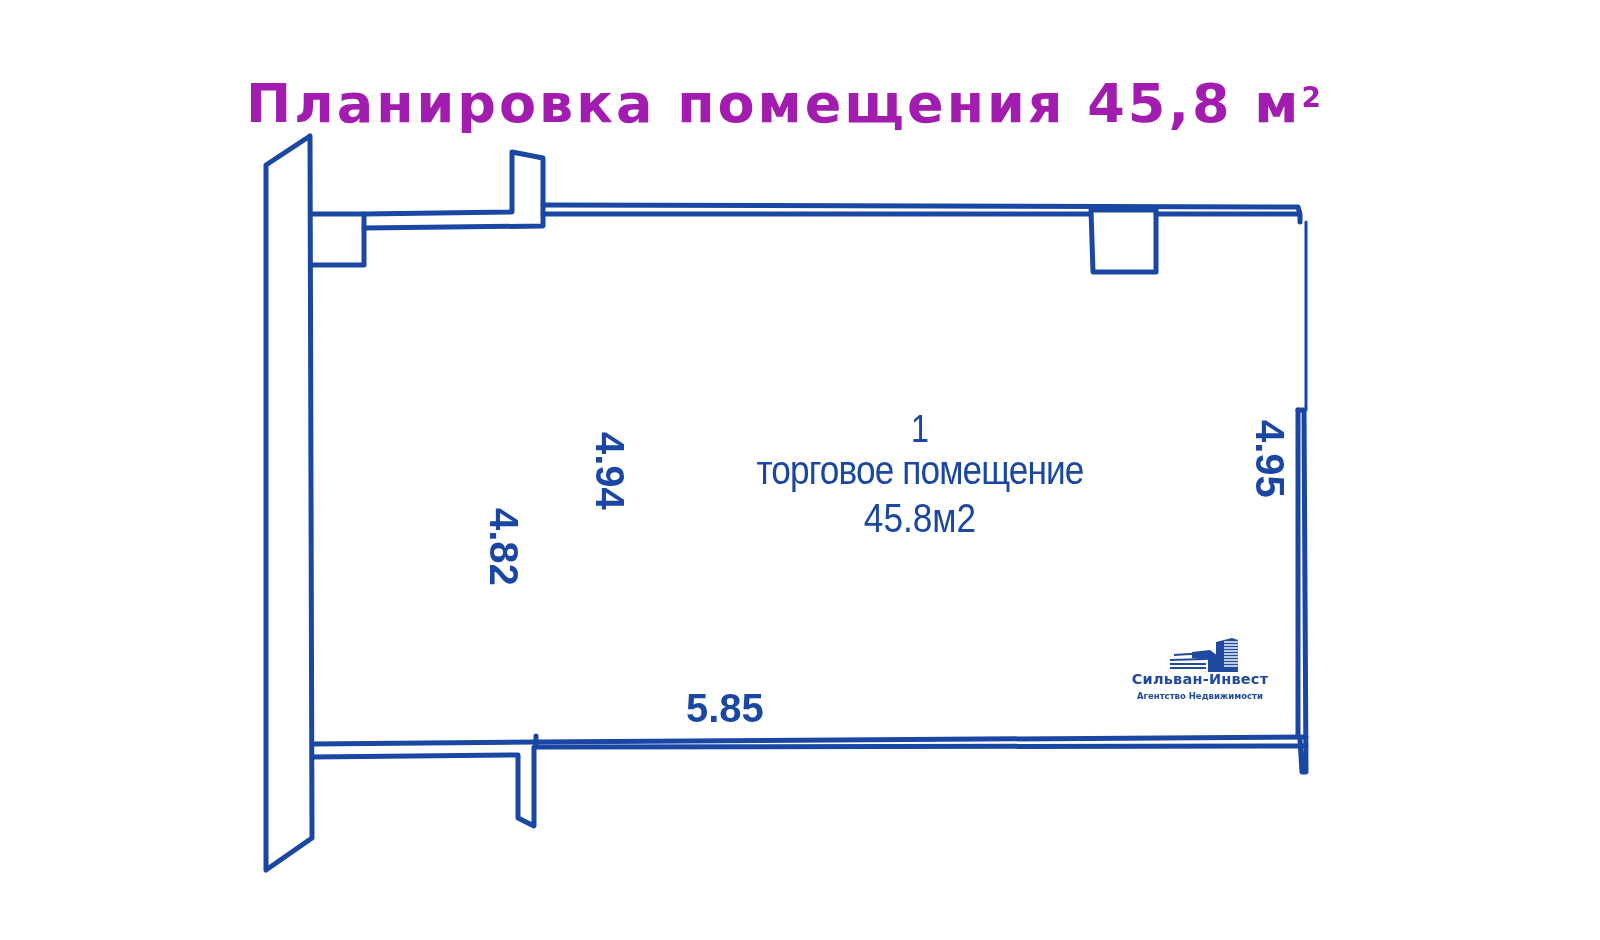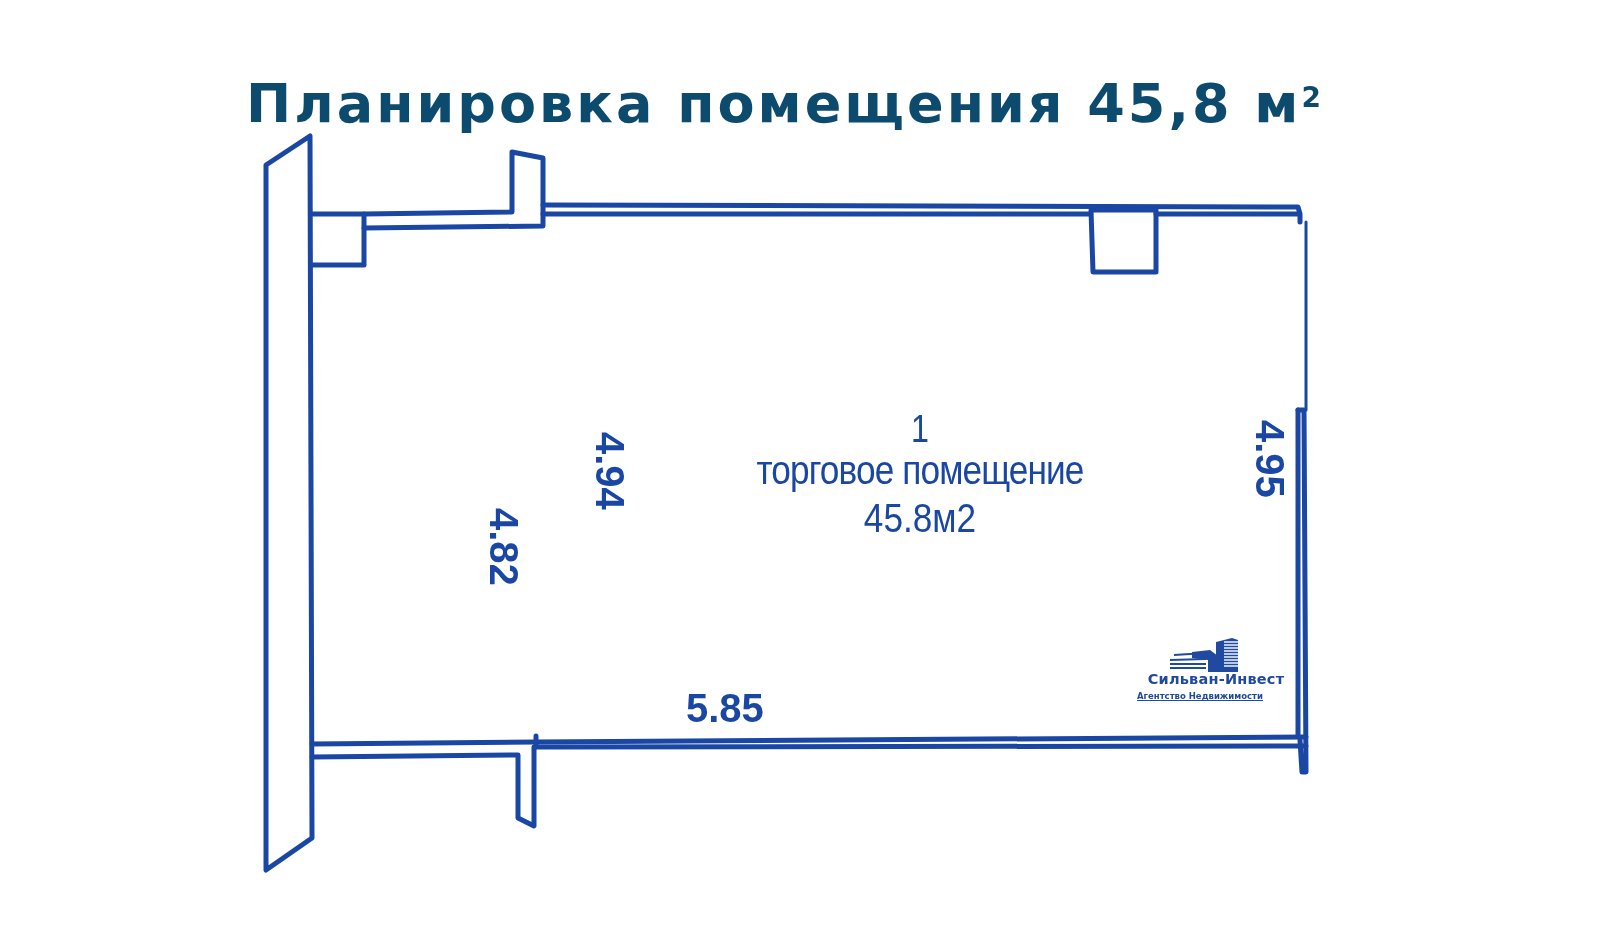--- a/index.html
+++ b/index.html
@@ -17,21 +17,21 @@
     .page-title {
       position: absolute;
       left: 0;
       top: 28px;
       width: 1570px;
       text-align: center;
       font-family: "DejaVu Sans", sans-serif;
       font-weight: bold;
       font-size: 54px;
       letter-spacing: 3px;
-      color: #0c4a6e;
+      color: #a21caf;
       line-height: 80px;
     }
     .page-title sup {
       font-size: 28px;
       vertical-align: top;
       position: relative;
       top: -6px;
     }
     .plan {
       position: absolute;
@@ -110,41 +110,40 @@
     }
     .logo-graphic {
       position: absolute;
       left: 42px;
       top: 0;
       width: 74px;
       height: 36px;
     }
     .logo-name {
       position: absolute;
-      left: 16px;
+      left: 0;
       top: 35px;
       width: 152px;
       text-align: center;
       font-family: "DejaVu Sans", sans-serif;
       font-weight: bold;
       font-size: 14.5px;
       color: #1f4aa0;
       letter-spacing: 0.2px;
     }
     .logo-tagline {
       position: absolute;
       left: 0;
       top: 55px;
       width: 152px;
       text-align: center;
       font-family: "DejaVu Sans", sans-serif;
       font-weight: bold;
       font-size: 8.5px;
       color: #1f4aa0;
-      text-decoration: underline;
     }
   </style>
 </head>
 <body>
 
 <h1 class="page-title"><span>Планировка помещения 45,8 м</span><sup>2</sup></h1>
 
 <svg class="plan" viewBox="0 0 1600 940" xmlns="http://www.w3.org/2000/svg">
 
   <path class="wall" d="M266,165 L310,136 L312,838 L266,870 Z"></path>

